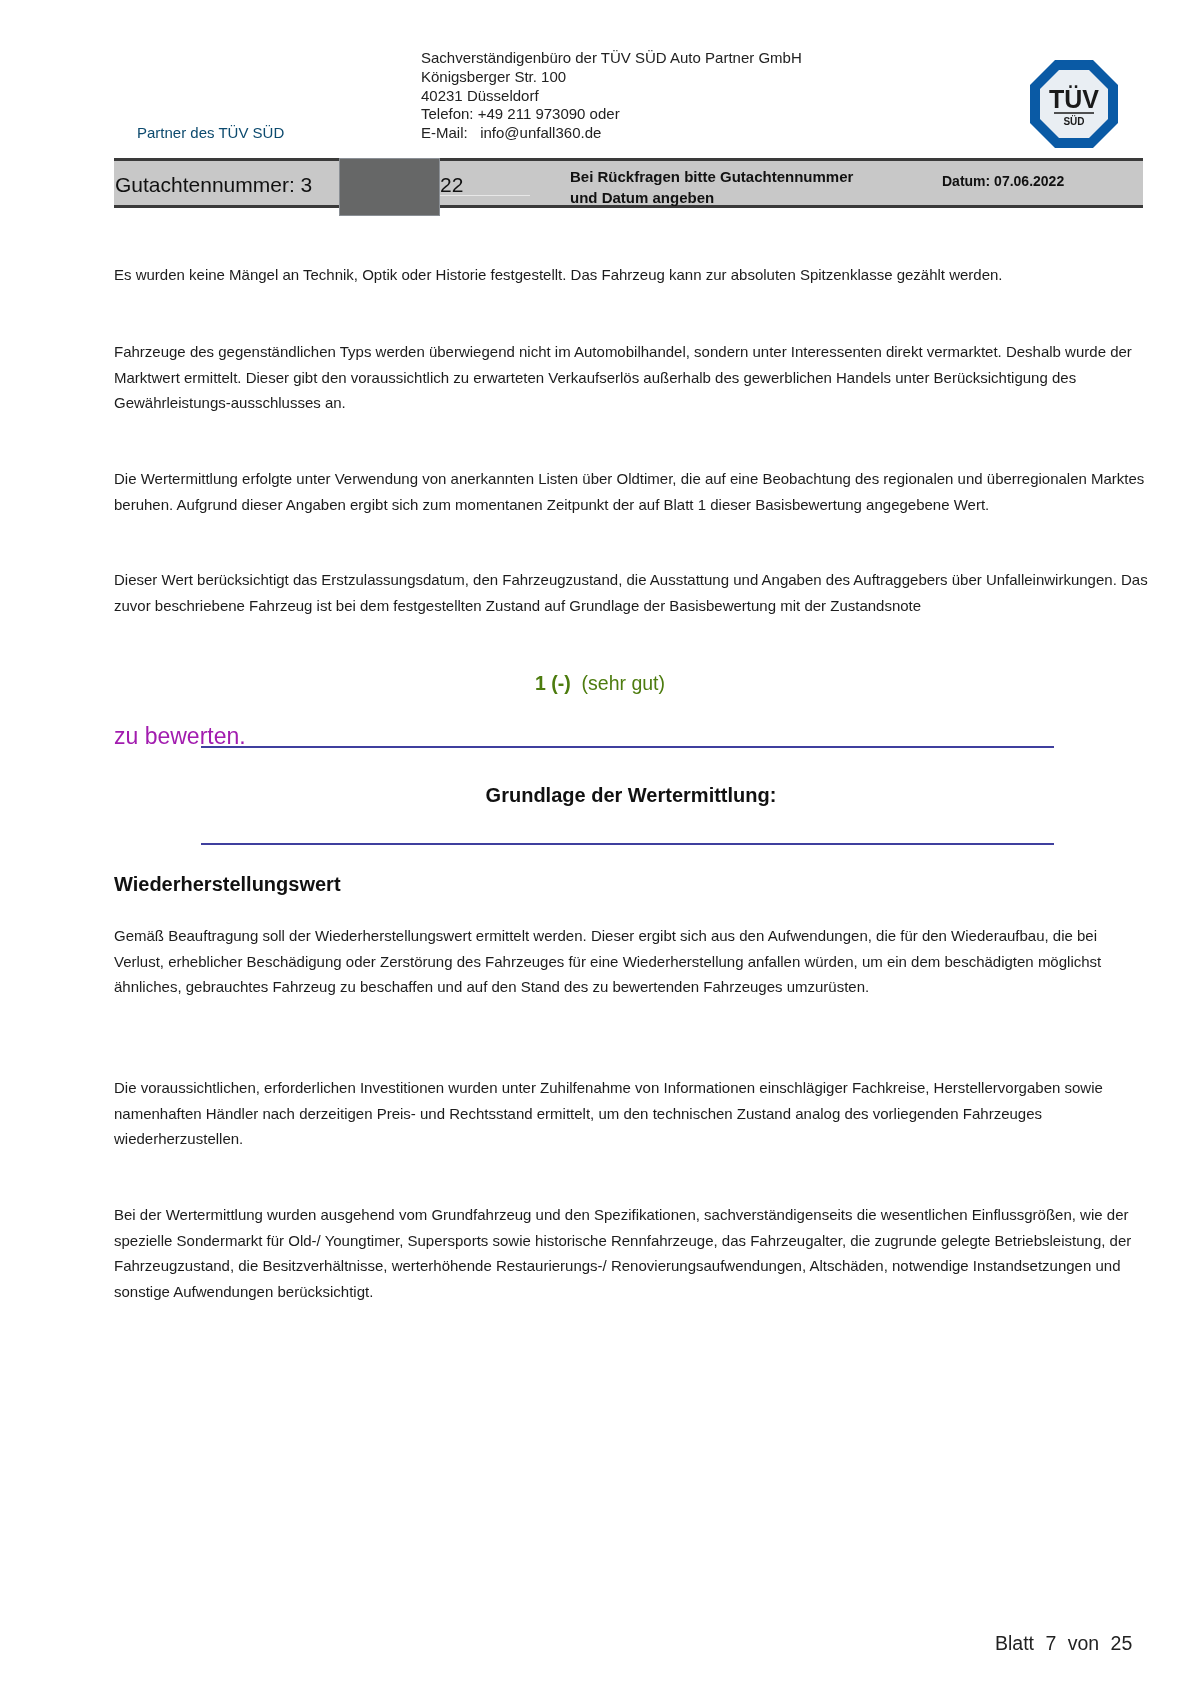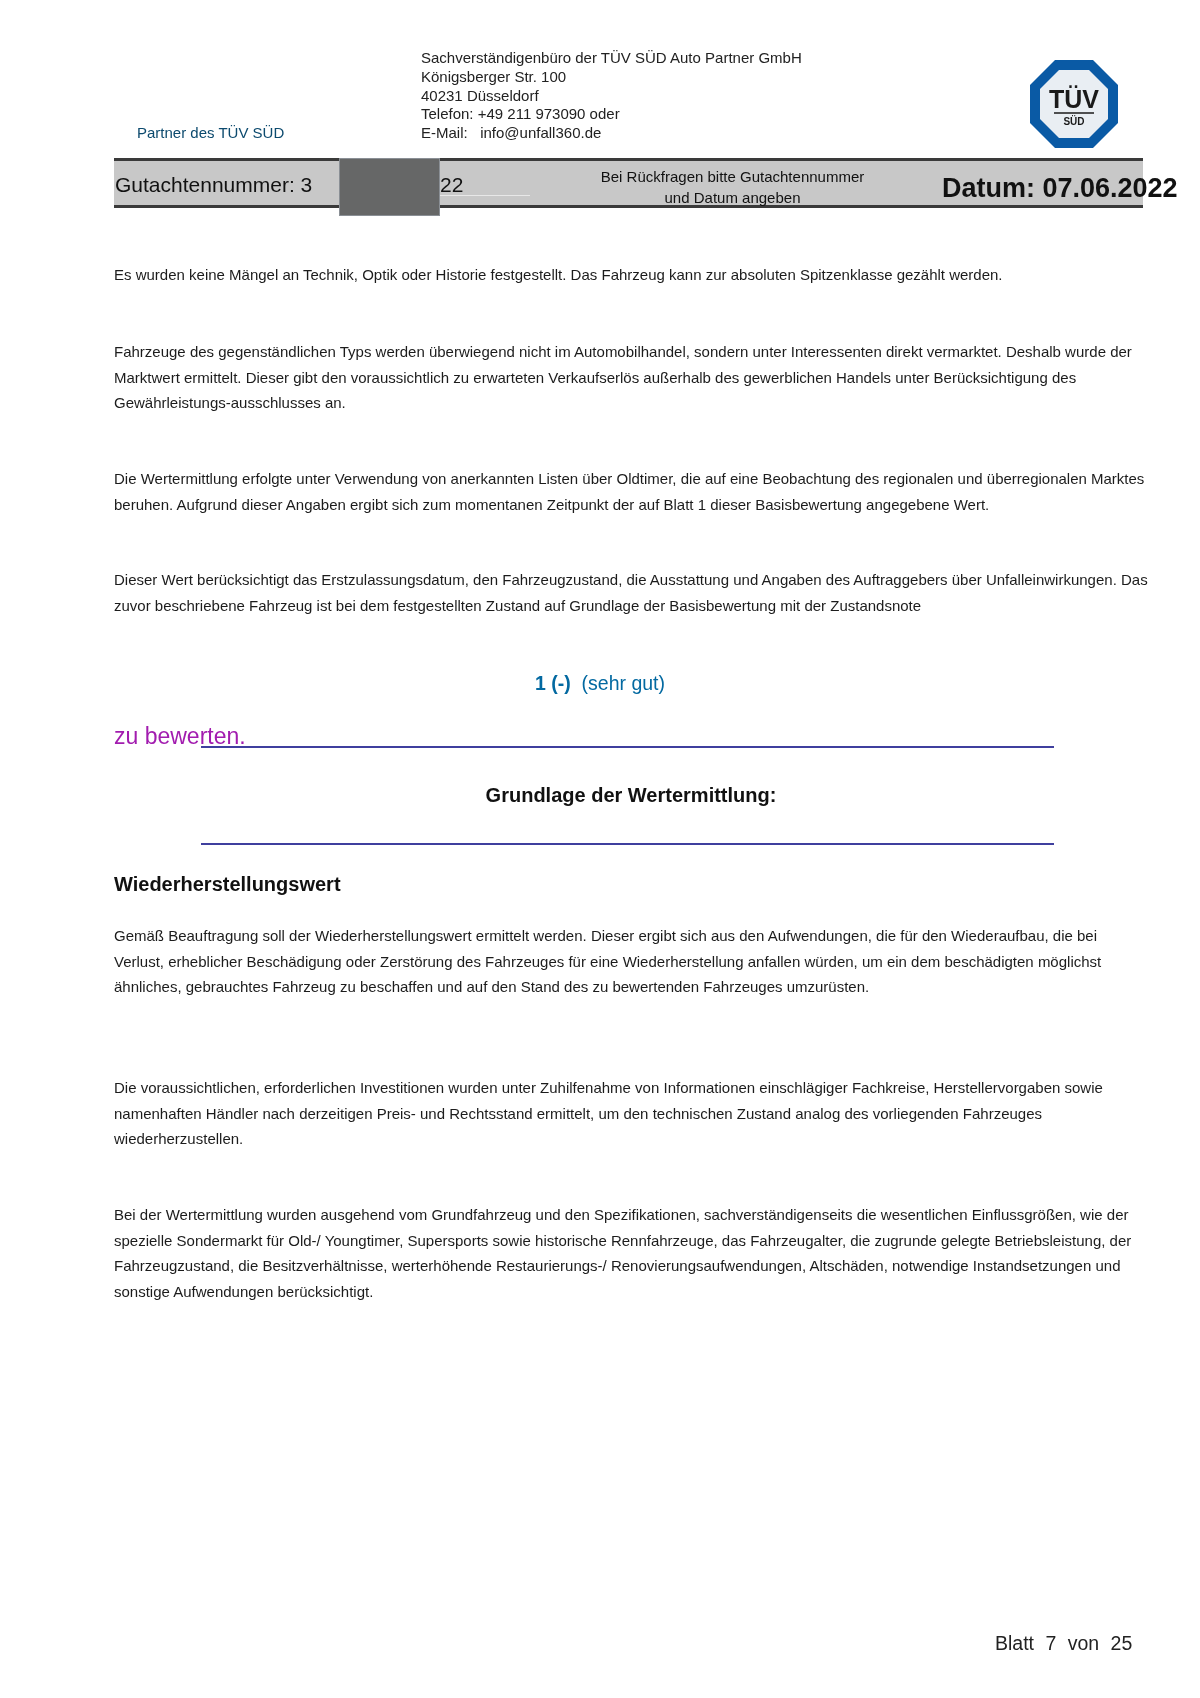--- a/index.html
+++ b/index.html
@@ -15,25 +15,25 @@
     .logo { left: 1028px; top: 58px; width: 92px; height: 92px; }
     .header-bar {
       left: 114px; top: 158px; width: 1029px; height: 50px;
       background: #c8c8c8; border-top: 3px solid #3a3a3a; border-bottom: 3px solid #3a3a3a;
       box-sizing: border-box;
     }
     .gn-label { left: 115px; top: 173px; font-size: 21px; font-weight: normal; color: #111; }
     .redact { left: 339px; top: 158px; width: 101px; height: 58px; background: #666767; border: 1px solid #8a8f95; box-sizing: border-box; }
     .gn-suffix { left: 440px; top: 173px; font-size: 21px; font-weight: normal; color: #111; }
     .gn-underline { left: 440px; top: 195px; width: 90px; height: 1px; background: #e8e8e8; }
-    .hint { left: 570px; top: 166px; width: 325px; text-align: center; font-size: 15px; font-weight: normal; line-height: 21px; color: #111; }
-    .datum { left: 942px; top: 173px; font-size: 27px; font-weight: bold; color: #111; }
+    .hint { left: 570px; top: 166px; width: 325px; text-align: left; font-size: 15px; font-weight: bold; line-height: 21px; color: #111; }
+    .datum { left: 942px; top: 173px; font-size: 14px; font-weight: bold; color: #111; }
     .body-text { left: 114px; width: 1035px; font-size: 15px; line-height: 25.6px; color: #1c1c1c; }
     .body-text p { margin: 0; }
-    .note { left: 0; width: 1200px; top: 672px; text-align: center; font-size: 19.5px; color: #0369a1; }
+    .note { left: 0; width: 1200px; top: 672px; text-align: center; font-size: 19.5px; color: #4d7c0f; }
     .note b { font-weight: bold; }
     .zu { left: 114px; top: 723px; font-size: 23px; color: #a21caf; }
     .hline { left: 201px; width: 853px; height: 2px; background: #3f3f9e; }
     .sec-title { left: 0; width: 1262px; top: 784px; text-align: center; font-size: 20px; font-weight: bold; color: #111; }
     .subhead { left: 114px; top: 873px; font-size: 20px; font-weight: bold; color: #111; }
     .footer { left: 995px; top: 1632px; font-size: 19.5px; color: #222; word-spacing: 6px; }
   </style>
 </head>
 <body>
 

